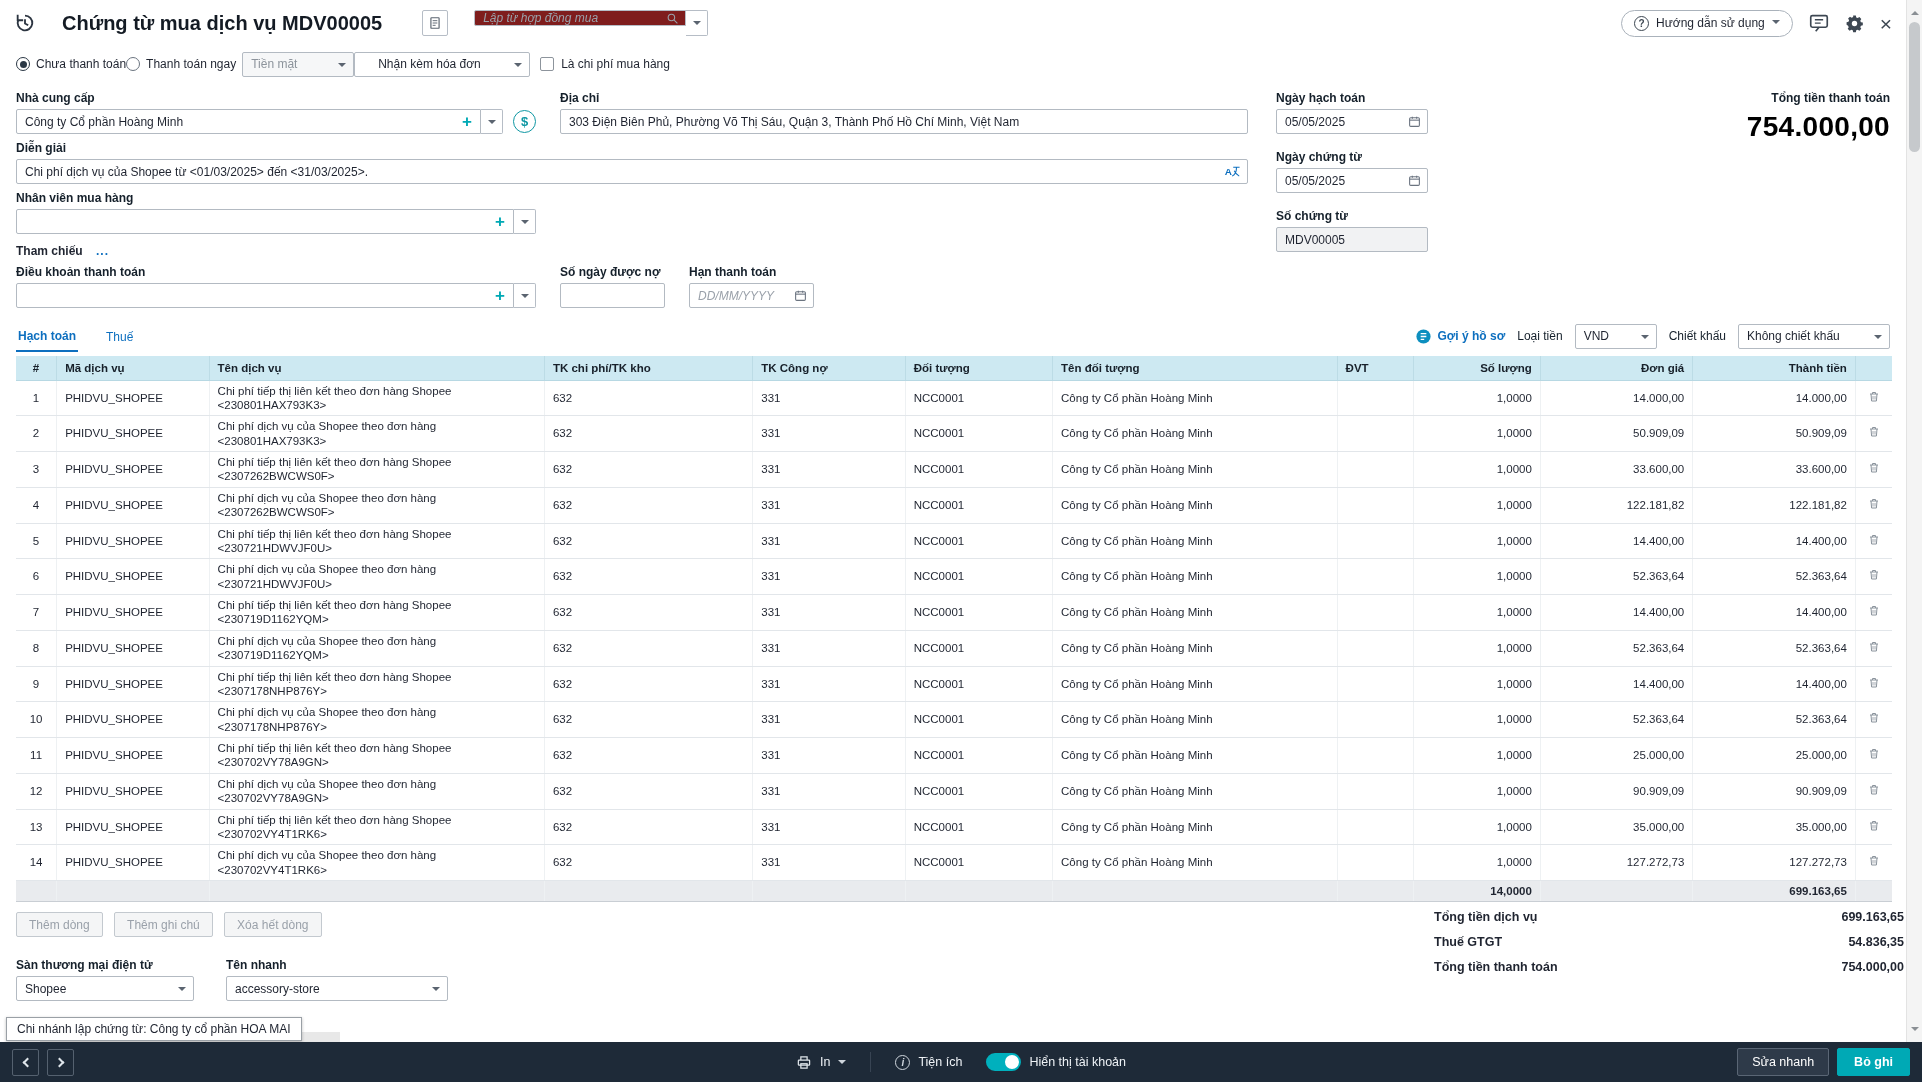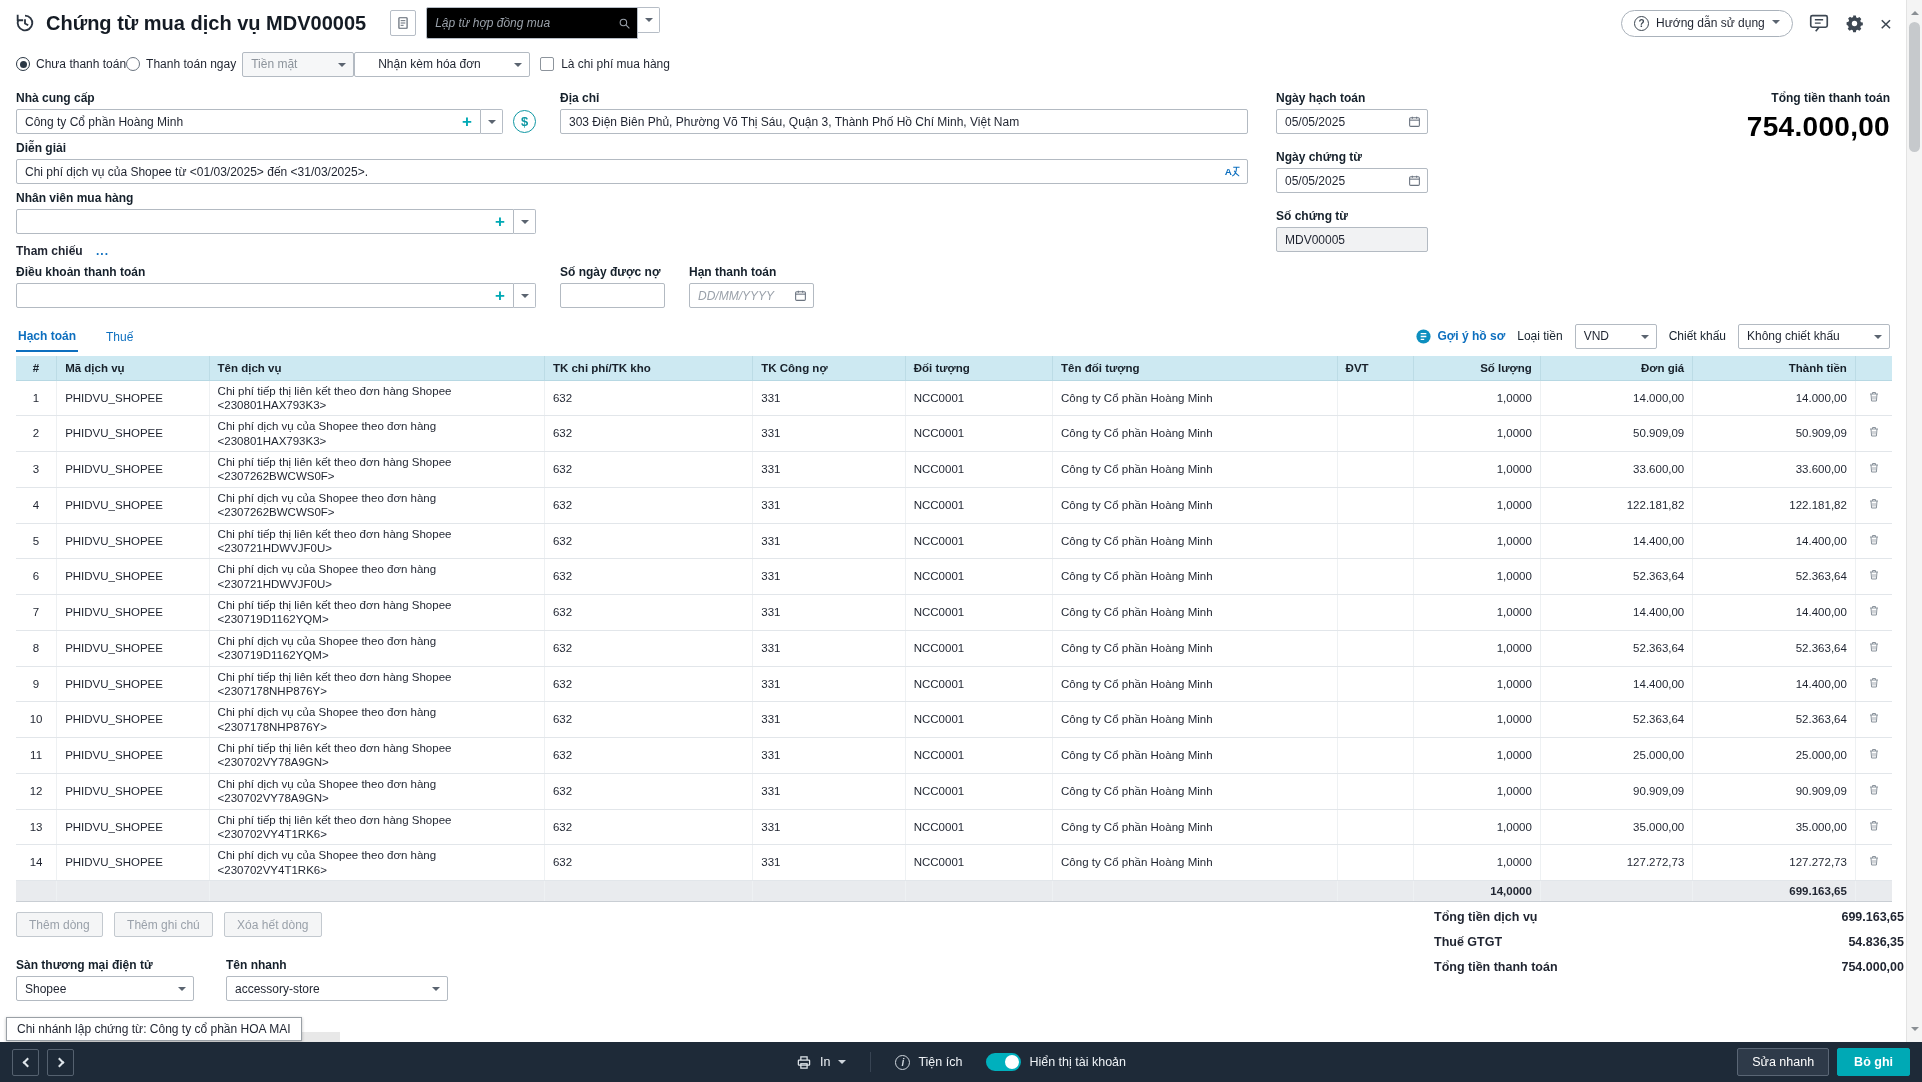--- a/index.html
+++ b/index.html
@@ -7,26 +7,26 @@
   body {
     font-family: "Liberation Sans", sans-serif;
     font-size: 12px;
     color: #1f2430;
     background:#fff;
   }
   .app { position:relative; width:1922px; height:1082px; background:#fff; overflow:hidden; }
   .content { position:absolute; left:0; top:0; right:16px; bottom:40px; overflow:hidden; background:#fff; }
 
   
-  .header { display:flex; align-items:center; height:46px; padding:12px 14px; gap:10px; }
+  .header { display:flex; align-items:center; height:46px; padding:12px 14px; gap:26px; }
   .title { font-size:20px; font-weight:bold; color:#141b24; white-space:nowrap; }
   .icon-box { width:26px; height:26px; border:1px solid #b6bdc6; border-radius:2px;
               display:flex; align-items:center; justify-content:center; background:#fff; }
-  .search-box { display:flex; align-items:center; height:32px; width:212px;
-                border:1px solid #b6bdc6; border-radius:2px 0 0 2px; background:#000000; }
+  .search-box { display:flex; align-items:center; height:16px; width:212px;
+                border:1px solid #b6bdc6; border-radius:2px 0 0 2px; background:#7f1d1d; }
   .search-ph { flex:1; color:#9aa1aa; font-style:italic; padding-left:8px; font-size:12px;
                white-space:nowrap; overflow:hidden; }
   .search-mag { padding:0 6px; display:flex; }
   .caret-btn { width:22px; height:26px; border:1px solid #b6bdc6; border-left:none;
                border-radius:0 2px 2px 0; display:flex; align-items:center; justify-content:center; background:#fff; }
   .caret { width:0; height:0; border:4px solid transparent; border-top-color:#5b6470; margin-top:4px; }
   .header-right { margin-left:auto; display:flex; align-items:center; gap:16px; }
   .help-pill { display:flex; align-items:center; gap:7px; height:27px; padding:0 12px;
                border:1px solid #aab2bb; border-radius:14px; background:#fff; }
   .qmark { width:15px; height:15px; border:1.5px solid #3d4752; border-radius:50%;

